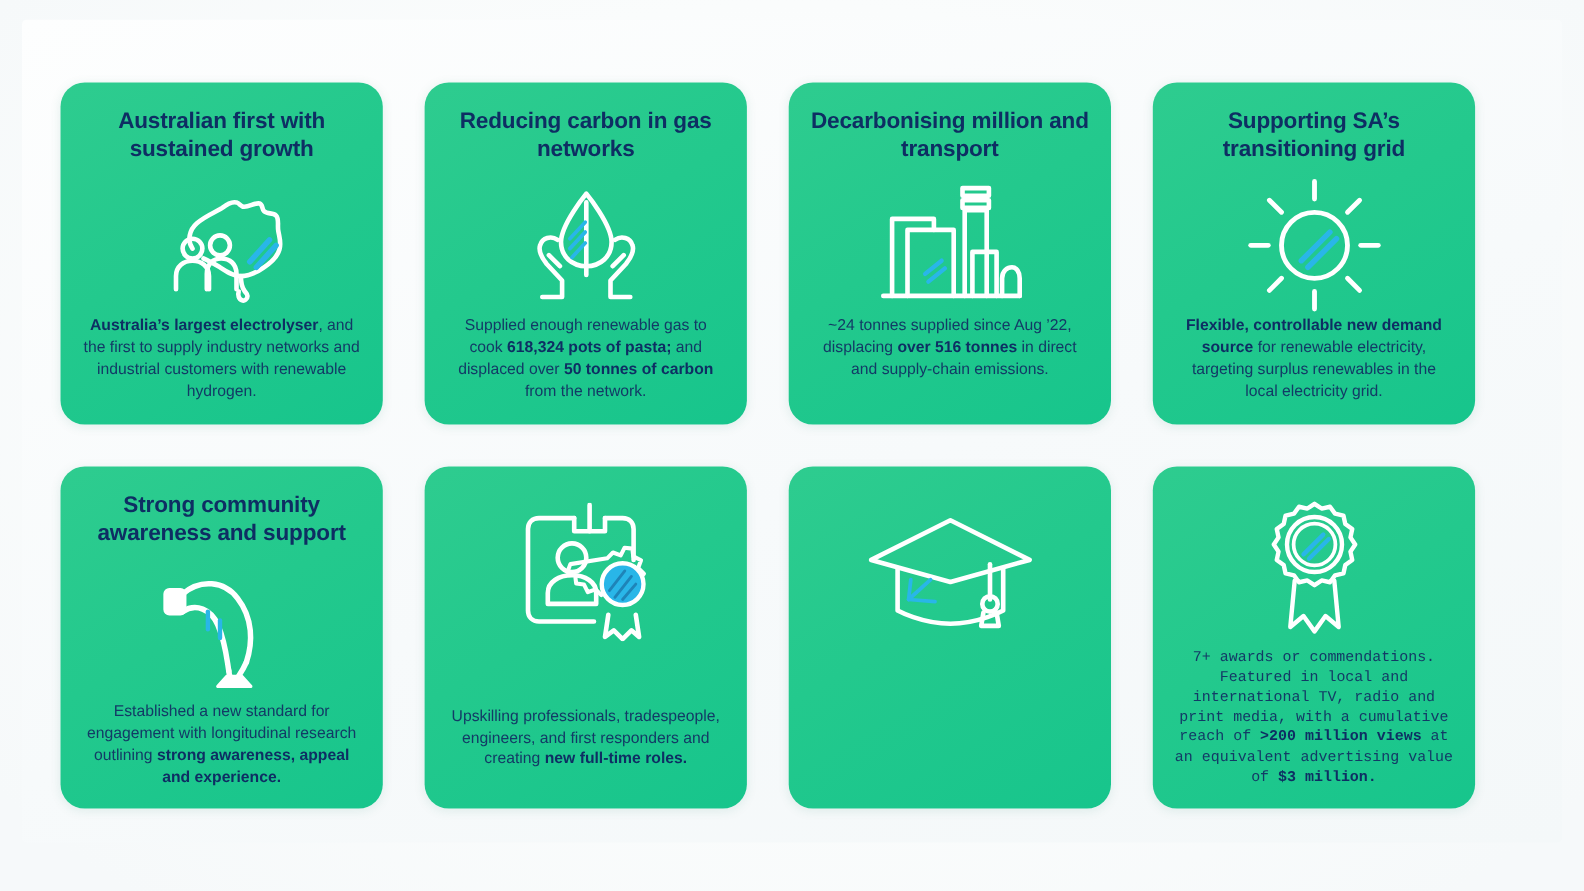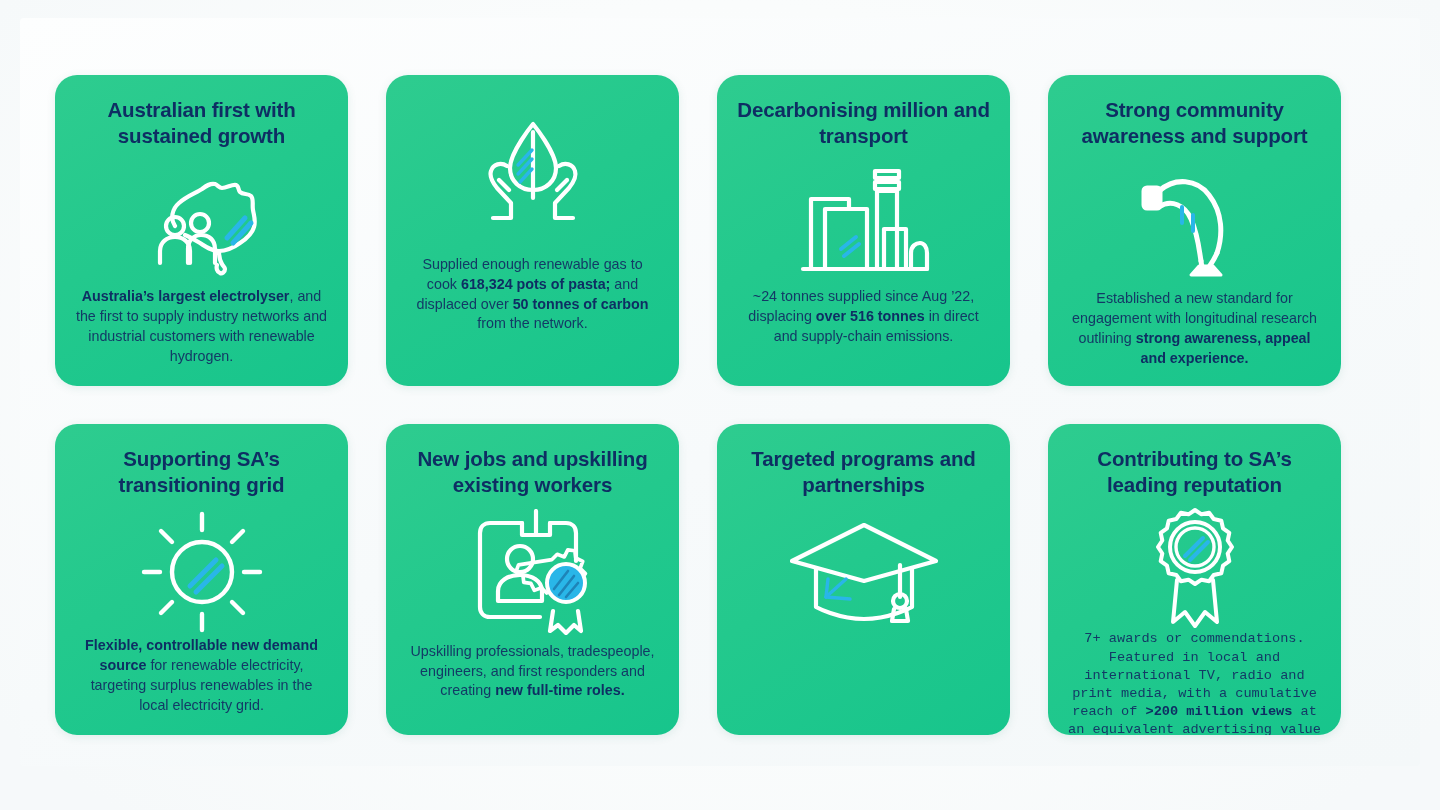--- a/index.html
+++ b/index.html
@@ -130,20 +130,21 @@
           <line x1="101" y1="80" x2="119" y2="60"></line>
         </g>
       </svg>
     </div>
     <div class="card-body">
       <b>Australia’s largest electrolyser</b><span>, and the first to supply industry networks and industrial customers with renewable hydrogen.</span>
     </div>
   </div>
 
   <div class="card c2 row1">
+    <div class="card-title">Reducing carbon in gas networks</div>
     <div class="card-icon">
       <svg width="140" height="122" viewBox="0 0 140 122" fill="none" stroke="#FFFFFF" stroke-width="4.2" stroke-linecap="round" stroke-linejoin="round">
         <path d="M70 14 C70 14 47 42 47 58 C47 71 57 80 70 80 C83 80 93 71 93 58 C93 42 70 14 70 14 Z"></path>
         <line x1="70" y1="22" x2="70" y2="88"></line>
         <g stroke="#29B6E8" stroke-width="3.4">
           <line x1="55" y1="55" x2="69" y2="40"></line>
           <line x1="55" y1="64" x2="69" y2="49"></line>
           <line x1="57" y1="72" x2="69" y2="59"></line>
         </g>
         <path d="M44 56 C38 52 30 54 28 61 C26 67 30 73 34 78 L48 93 L48 108 L30 108"></path>
@@ -170,41 +171,20 @@
         <path d="M95 102 L95 62 L117 62 L117 102"></path>
         <path d="M122 102 L122 86 C122 79 127 76 131 76 C135 76 138 80 138 86 L138 102"></path>
         <g stroke="#29B6E8" stroke-width="4">
           <line x1="52" y1="82" x2="67" y2="70"></line>
           <line x1="55" y1="89" x2="70" y2="77"></line>
         </g>
       </svg>
     </div>
     <div class="card-body">
       <span>~24 tonnes supplied since Aug ’22, displacing </span><b>over 516 tonnes</b><span> in direct and supply-chain emissions.</span>
-    </div>
-  </div>
-
-  <div class="card c5 row2">
-    <div class="card-title">Strong community awareness and support</div>
-    <div class="card-icon">
-      <svg width="132" height="124" viewBox="0 0 132 124" fill="none" stroke="#FFFFFF" stroke-width="5" stroke-linecap="round" stroke-linejoin="round">
-        <path d="M30 30 C46 16 68 18 80 34 C94 52 94 74 88 92"></path>
-        <path d="M30 46 C42 38 56 44 62 58 C69 74 70 88 72 100"></path>
-        <path d="M88 92 C85 99 82 103 80 106"></path>
-        <path d="M72 100 C72 103 73 105 74 107"></path>
-        <rect x="14" y="26" width="18" height="22" rx="4" fill="#FFFFFF" stroke="#FFFFFF" stroke-width="3"></rect>
-        <path d="M70 105 L62 114 L92 114 L84 105 Z" fill="#FFFFFF" stroke="#FFFFFF" stroke-width="3"></path>
-        <g stroke="#29B6E8" stroke-width="4">
-          <line x1="53" y1="46" x2="53" y2="62"></line>
-          <line x1="64" y1="54" x2="64" y2="70"></line>
-        </g>
-      </svg>
-    </div>
-    <div class="card-body">
-      <span>Established a new standard for engagement with longitudinal research outlining </span><b>strong awareness, appeal and experience.</b>
     </div>
   </div>
 
   <div class="card c4 row1">
     <div class="card-title">Supporting SA’s transitioning grid</div>
     <div class="card-icon">
       <svg width="132" height="128" viewBox="0 0 132 128" fill="none" stroke="#FFFFFF" stroke-width="4.4" stroke-linecap="round" stroke-linejoin="round">
         <circle cx="66" cy="64" r="30"></circle>
         <line x1="66" y1="6" x2="66" y2="22"></line>
         <line x1="66" y1="106" x2="66" y2="122"></line>
@@ -218,22 +198,42 @@
           <line x1="54" y1="78" x2="80" y2="52"></line>
           <line x1="60" y1="84" x2="86" y2="58"></line>
         </g>
       </svg>
     </div>
     <div class="card-body">
       <b>Flexible, controllable new demand source</b><span> for renewable electricity, targeting surplus renewables in the local electricity grid.</span>
     </div>
   </div>
 
+  <div class="card c5 row2">
+    <div class="card-title">Strong community awareness and support</div>
+    <div class="card-icon">
+      <svg width="132" height="124" viewBox="0 0 132 124" fill="none" stroke="#FFFFFF" stroke-width="5" stroke-linecap="round" stroke-linejoin="round">
+        <path d="M30 30 C46 16 68 18 80 34 C94 52 94 74 88 92"></path>
+        <path d="M30 46 C42 38 56 44 62 58 C69 74 70 88 72 100"></path>
+        <path d="M88 92 C85 99 82 103 80 106"></path>
+        <path d="M72 100 C72 103 73 105 74 107"></path>
+        <rect x="14" y="26" width="18" height="22" rx="4" fill="#FFFFFF" stroke="#FFFFFF" stroke-width="3"></rect>
+        <path d="M70 105 L62 114 L92 114 L84 105 Z" fill="#FFFFFF" stroke="#FFFFFF" stroke-width="3"></path>
+        <g stroke="#29B6E8" stroke-width="4">
+          <line x1="53" y1="46" x2="53" y2="62"></line>
+          <line x1="64" y1="54" x2="64" y2="70"></line>
+        </g>
+      </svg>
+    </div>
+    <div class="card-body">
+      <span>Established a new standard for engagement with longitudinal research outlining </span><b>strong awareness, appeal and experience.</b>
+    </div>
+  </div>
+
   <div class="card c6 row2">
-    <div class="card-title">New jobs and upskilling existing workers</div>
     <div class="card-icon">
       <svg width="142" height="126" viewBox="0 0 142 126" fill="none" stroke="#FFFFFF" stroke-width="4.2" stroke-linecap="round" stroke-linejoin="round">
         <path d="M60 14 L28 14 C22 14 18 18 18 24 L18 98 C18 104 22 108 28 108 L78 108"></path>
         <path d="M88 14 L104 14 C110 14 114 18 114 24 L114 52"></path>
         <path d="M60 14 L60 26 L88 26 L88 14"></path>
         <line x1="74" y1="2" x2="74" y2="26"></line>
         <circle cx="58" cy="50" r="13"></circle>
         <path d="M36 92 L36 82 C36 72 46 66 58 66 C70 66 80 72 80 82 L80 92 Z"></path>
         <path d="M104 54 l6 -6 l8 3 l4 -8 l8 1 l1 8 l8 4 l-3 8 l6 6 l-6 6 l3 8 l-8 4 l-1 8 l-8 1 l-4 -8 l-8 3 l-6 -6 l-6 6 l-6 -6 l-8 3 l-4 -8 l-8 -1 l-1 -8 l-8 -4 l3 -8 Z" transform="translate(-13,-4) scale(0.88) translate(13,8)"></path>
         <circle cx="104" cy="74" r="19" fill="#29B6E8" stroke="#FFFFFF" stroke-width="4"></circle>
@@ -244,39 +244,37 @@
         </g>
         <path d="M91 102 L88 122 L96 116 L104 124 L112 116 L119 122 L116 102"></path>
       </svg>
     </div>
     <div class="card-body">
       <span>Upskilling professionals, tradespeople, engineers, and first responders and creating </span><b>new full-time roles.</b>
     </div>
   </div>
 
   <div class="card c7 row2">
-    <div class="card-title">Targeted programs and partnerships</div>
     <div class="card-icon">
       <svg width="160" height="110" viewBox="0 0 160 110" fill="none" stroke="#FFFFFF" stroke-width="4.2" stroke-linecap="round" stroke-linejoin="round">
         <path d="M80 8 L152 44 L80 64 L8 44 Z"></path>
         <path d="M32 52 L32 90 C32 90 54 102 80 102 C106 102 128 90 128 90 L128 52"></path>
         <line x1="116" y1="48" x2="116" y2="80"></line>
         <circle cx="116" cy="84" r="7"></circle>
         <path d="M110 92 L108 104 L124 104 L122 92"></path>
         <g stroke="#29B6E8" stroke-width="3.4">
           <line x1="42" y1="80" x2="62" y2="62"></line>
           <line x1="42" y1="80" x2="66" y2="82"></line>
           <line x1="42" y1="80" x2="44" y2="62"></line>
         </g>
       </svg>
     </div>
   </div>
 
   <div class="card c8 row2">
-    <div class="card-title">Contributing to SA’s leading reputation</div>
     <div class="card-icon">
       <svg width="128" height="124" viewBox="0 0 128 124" fill="none" stroke="#FFFFFF" stroke-width="4" stroke-linecap="round" stroke-linejoin="round">
         <path d="M64 4
                  l6.5 4.3 l7.6 -1.6 l4.6 6.3 l7.6 1.7 l1.7 7.6 l6.3 4.6 l-1.6 7.6 l4.3 6.5 l-4.3 6.5 l1.6 7.6 l-6.3 4.6 l-1.7 7.6 l-7.6 1.7 l-4.6 6.3 l-7.6 -1.6 l-6.5 4.3 l-6.5 -4.3 l-7.6 1.6 l-4.6 -6.3 l-7.6 -1.7 l-1.7 -7.6 l-6.3 -4.6 l1.6 -7.6 l-4.3 -6.5 l4.3 -6.5 l-1.6 -7.6 l6.3 -4.6 l1.7 -7.6 l7.6 -1.7 l4.6 -6.3 l7.6 1.6 Z"></path>
         <circle cx="64" cy="41" r="25"></circle>
         <circle cx="64" cy="41" r="19" stroke="#FFFFFF" stroke-width="3.4"></circle>
         <g stroke="#29B6E8" stroke-width="4">
           <line x1="54" y1="50" x2="72" y2="32"></line>
           <line x1="59" y1="54" x2="77" y2="36"></line>
         </g>

